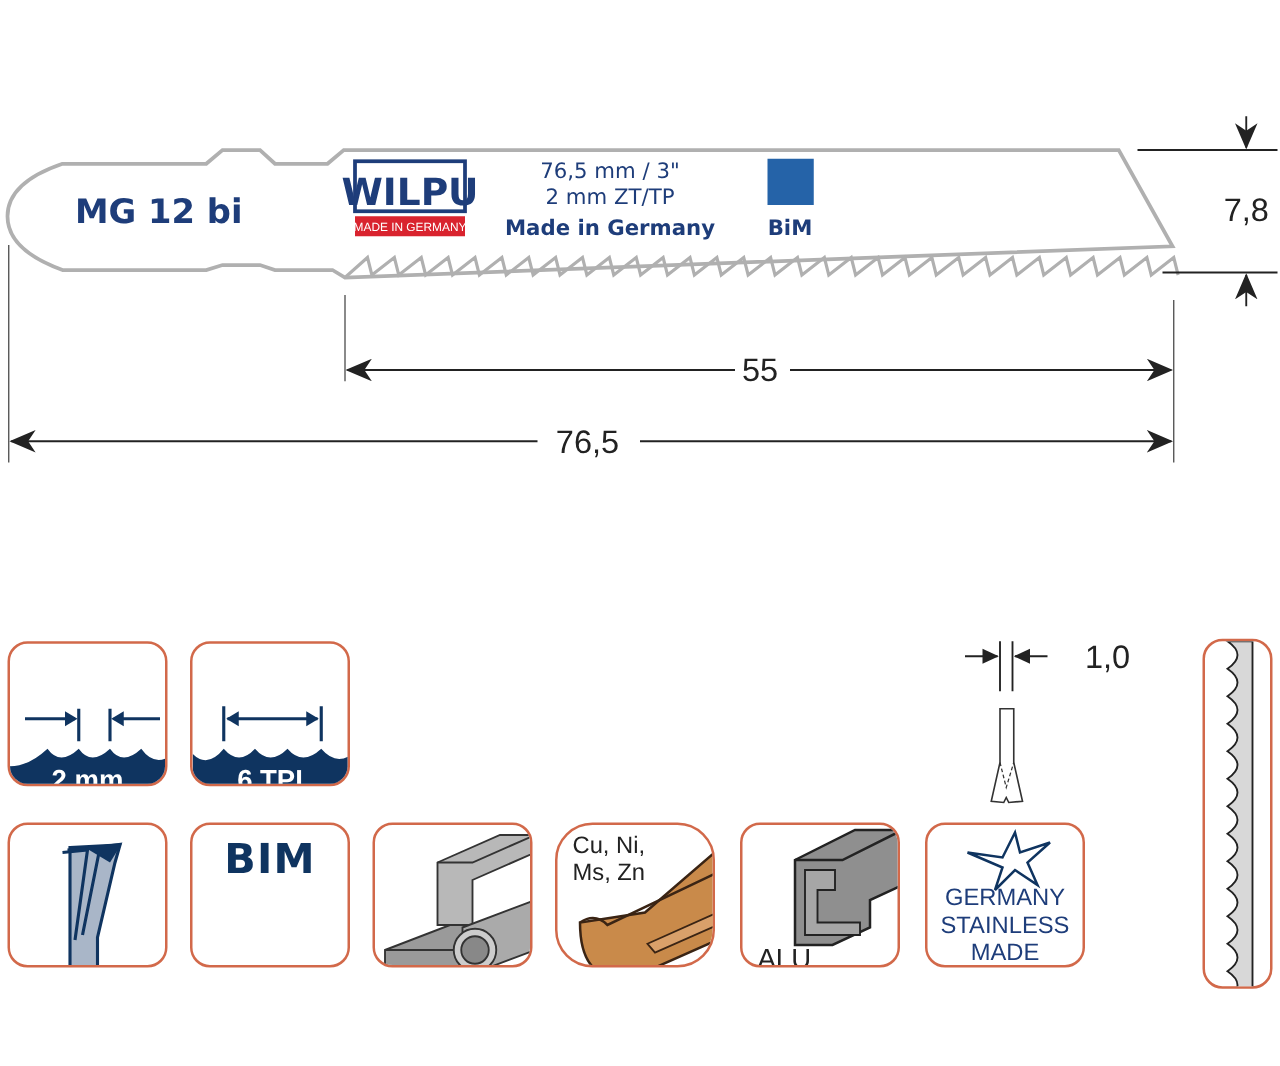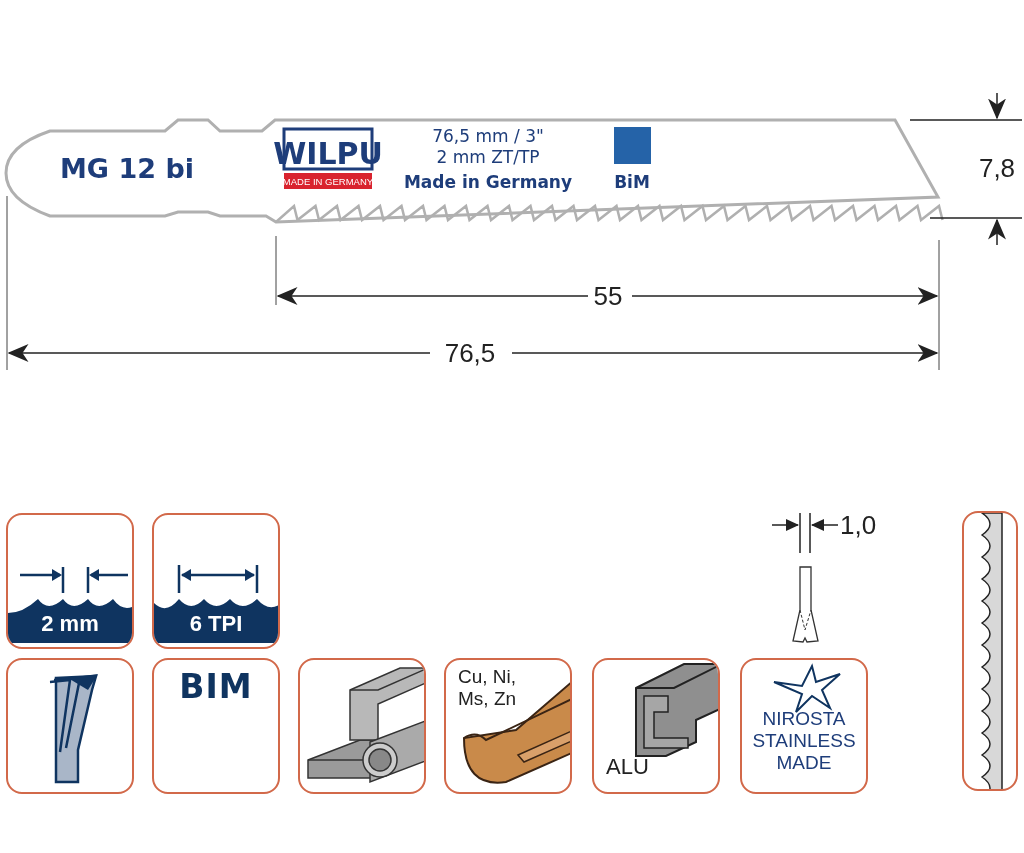--- a/index.html
+++ b/index.html
@@ -1,23 +1,23 @@
 <!DOCTYPE html>
 <html><head>
 <meta charset="utf-8">
 <style>
   html,body{margin:0;padding:0;background:#fff;}
   body{width:1024px;height:853px;position:relative;overflow:hidden;font-family:"DejaVu Sans",sans-serif;}
-  .abs{position:absolute;}
+  .abs{position:absolute;margin-left:28px;}
   svg{position:absolute;left:0;top:0;}
   .dimtxt{font-family:"Liberation Sans",sans-serif;font-size:26px;fill:#222;}
   .blade-label{font-family:"DejaVu Sans",sans-serif;font-weight:bold;font-size:27px;fill:#1e3d7a;}
   .blade-small{font-family:"DejaVu Sans",sans-serif;font-size:17px;fill:#1e3d7a;}
   .blade-bold{font-family:"DejaVu Sans",sans-serif;font-weight:bold;font-size:17px;fill:#1e3d7a;}
-  .tile{position:absolute;width:128px;height:136px;border:2.5px solid #d2694a;border-radius:16px;box-sizing:border-box;background:#fff;overflow:hidden;}
+  .tile{position:absolute;width:128px;height:116px;border:2.5px solid #d2694a;border-radius:16px;box-sizing:border-box;background:#fff;overflow:hidden;}
   .tile svg{position:absolute;left:0;top:0;}
   .tile-caption{position:absolute;left:0;right:0;text-align:center;color:#fff;font-family:"Liberation Sans",sans-serif;font-weight:bold;font-size:22px;}
   .bim{position:absolute;left:0;right:0;top:8px;text-align:center;font-family:"DejaVu Sans",sans-serif;font-weight:bold;font-size:33px;line-height:38px;color:#0f3460;letter-spacing:1px;}
   .mat-text{position:absolute;font-family:"Liberation Sans",sans-serif;color:#222;}
   .nirosta{position:absolute;left:0;right:0;top:48px;text-align:center;font-family:"Liberation Sans",sans-serif;font-size:19px;line-height:22px;color:#1e3d7a;}
 </style>
 </head>
 <body>
 
 <svg width="1024" height="400">
@@ -126,21 +126,21 @@
     <path d="M8,100 L60,80 L128,80 L128,96 L75,118 L8,118 Z" fill="#9a9a9a" stroke="#333" stroke-width="1.5"></path>
     <path d="M8,100 L75,100 L128,80" fill="none" stroke="#333" stroke-width="1.5"></path>
     <path d="M50,30 L100,8 L128,8 L128,22 L78,44 L78,80 L50,80 Z" fill="#b8b8b8" stroke="#333" stroke-width="1.5"></path>
     <path d="M50,30 L78,30 L128,8" fill="none" stroke="#333" stroke-width="1.5"></path>
     <path d="M70,82 L128,60 L128,100 L70,122 Z" fill="#aaa" stroke="#333" stroke-width="1.5"></path>
     <circle cx="80" cy="100" r="17" fill="#ccc" stroke="#333" stroke-width="1.5"></circle>
     <circle cx="80" cy="100" r="11" fill="#888" stroke="#333" stroke-width="1.5"></circle>
   </svg>
 </div>
 
-<div class="tile" style="left:444px;top:658px;">
+<div class="tile" style="left:444px;top:658px;border-radius:30px;">
   <svg width="128" height="128">
     <path d="M18,78 Q18,128 60,122 L128,92 L128,20 L70,70 L18,78 Z" fill="#c98a4a" stroke="#3a2414" stroke-width="2"></path>
     <path d="M18,78 Q30,70 40,80 L128,38" fill="none" stroke="#3a2414" stroke-width="2"></path>
     <path d="M72,95 L128,70 L128,80 L78,102 Z" fill="#d9a06a" stroke="#3a2414" stroke-width="1.5"></path>
   </svg>
   <div class="mat-text" style="left:12px;top:6px;font-size:19px;line-height:22px;">
     <div>Cu, Ni,</div>
     <div>Ms, Zn</div>
   </div>
 </div>
@@ -152,21 +152,21 @@
     <path d="M50,36 L74,36 L74,52 L60,52 L60,78 L94,78 L94,88 L50,88 Z" fill="#a6a6a6" stroke="#222" stroke-width="1.5"></path>
   </svg>
   <div class="mat-text" style="left:12px;top:94px;font-size:22px;">ALU</div>
 </div>
 
 <div class="tile" style="left:740px;top:658px;">
   <svg width="128" height="60">
     <path d="M32,22 L60,26 L70,6 L74,22 L98,14 L80,30 L88,48 L70,36 L54,52 L60,34 L32,22 Z" fill="none" stroke="#0f3460" stroke-width="2"></path>
   </svg>
   <div class="nirosta">
-    <div>NIROSTA</div>
+    <div>GERMANY</div>
     <div>STAINLESS</div>
     <div>MADE</div>
   </div>
 </div>
 
 <div class="tile" style="left:962px;top:511px;width:56px;height:280px;">
   <svg width="56" height="280">
     <path id="wave" fill="#d8d8d8" stroke="#222" stroke-width="1.5" d="M18,0 Q34,11 18,22 Q34,33 18,44 Q34,55 18,66 Q34,77 18,88 Q34,99 18,110 Q34,121 18,132 Q34,143 18,154 Q34,165 18,176 Q34,187 18,198 Q34,209 18,220 Q34,231 18,242 Q34,253 18,264 Q34,275 18,286 L38,280 L38,0 Z"></path>
   </svg>
 </div>

